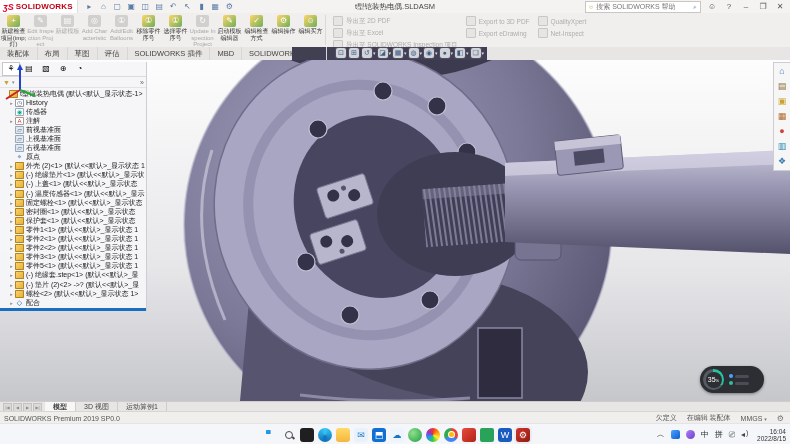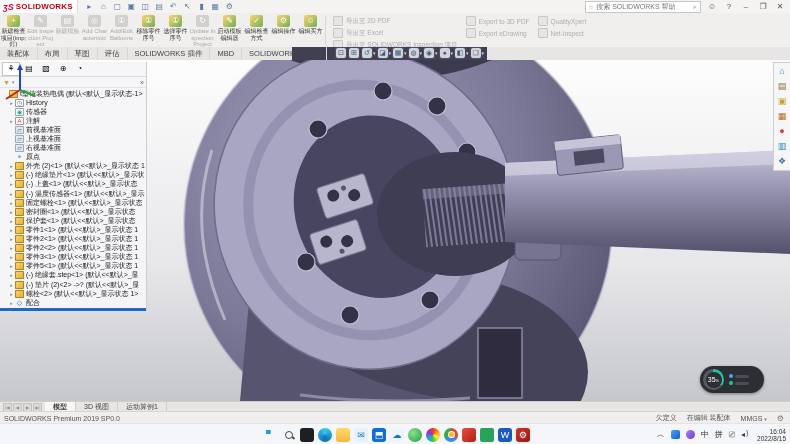--- a/index.html
+++ b/index.html
@@ -169,20 +169,21 @@
         <span class="q-ico">↶</span>
 
         <span class="q-ico">↖</span>
 
         <span class="q-ico">▮</span>
 
         <span class="q-ico">▦</span>
 
         <span class="q-ico">⚙</span>
       </div>
+    <div class="tb-title">t型铠装热电偶.SLDASM</div>
     <div class="tb-right">
       <div class="searchbox">
         <span style="color:#caa22e;">⌾</span>
         <span>搜索 SOLIDWORKS 帮助</span>
         <span style="margin-left:auto;color:#5a7ca6;">⌕</span>
       </div>
       <span class="winbtn">☺</span>
       <span class="winbtn">?</span>
       <span class="winbtn">–</span>
       <span class="winbtn">❐</span>

